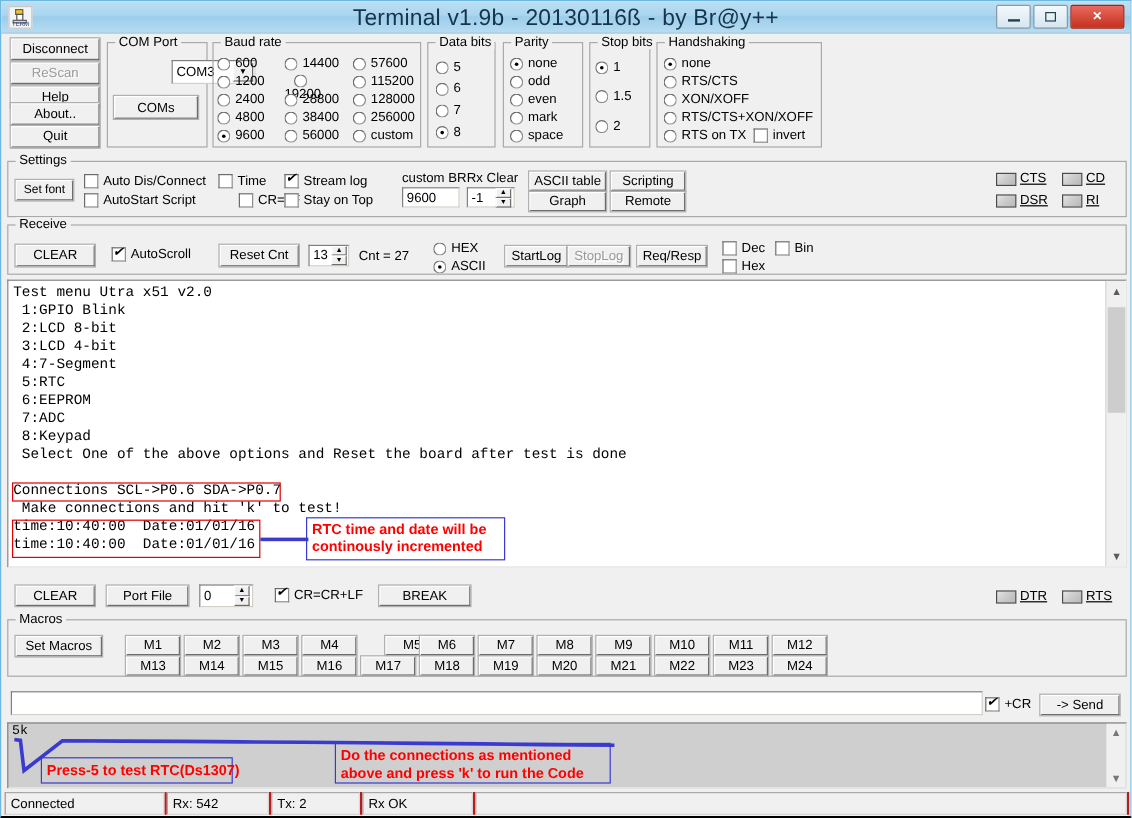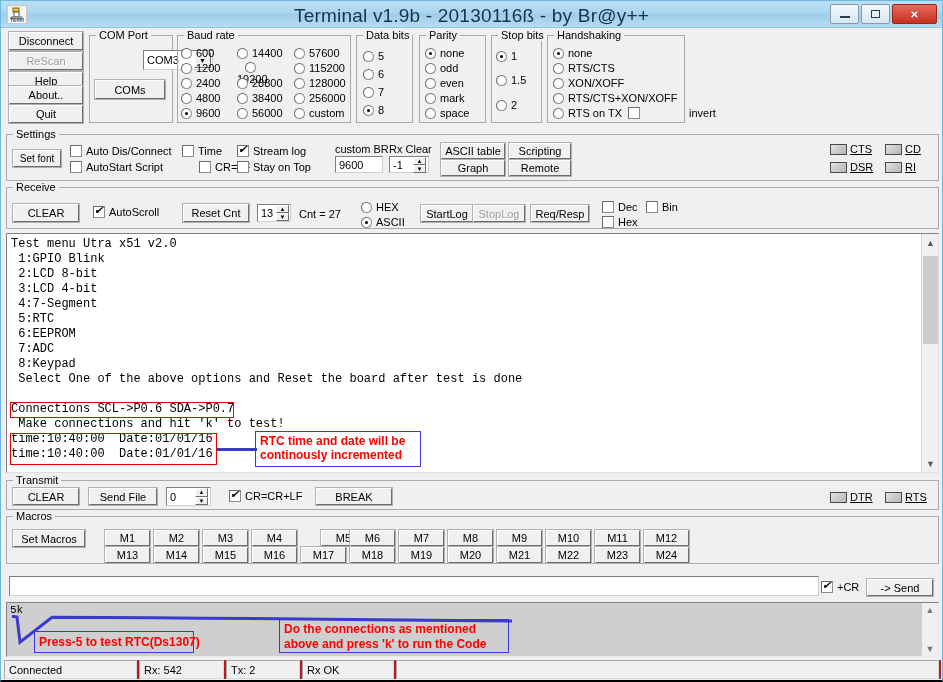--- a/index.html
+++ b/index.html
@@ -347,21 +347,21 @@
       <span>XON/XOFF</span>
     </div>
   <div class="rad" style="left:552px;top:91px;">
       <i></i>
       <span>RTS/CTS+XON/XOFF</span>
     </div>
   <div class="rad" style="left:552px;top:106px;">
       <i></i>
       <span>RTS on TX</span>
     </div>
-  <div class="chk" style="left:627px;top:106px;gap:45px;">
+  <div class="chk" style="left:627px;top:106px;">
       <i></i>
       <span>invert</span>
     </div>
 
   <div class="grp" style="left:5px;top:133px;width:933px;height:47px;">
     <span class="lg">Settings</span>
   </div>
   <div class="btn" style="left:12px;top:149px;width:48px;height:17px;font-size:10px;">Set font</div>
 
   <div class="chk" style="left:69px;top:144px;">
@@ -487,25 +487,22 @@
     <div class="anno" style="left:248px;top:197px;width:166px;height:36px;">RTC time and date will be
 continously incremented</div>
 
     <div class="sb">
       <div class="arw" style="top:0;">▲</div>
       <div class="thumb" style="top:22px;height:88px;"></div>
       <div class="arw" style="bottom:0;">▼</div>
     </div>
   </div>
 
-  <div class="grp" style="left:5px;top:479px;width:933px;height:30px;">
-    <span class="lg">Transmit</span>
-  </div>
   <div class="btn" style="left:12px;top:487px;width:66px;height:17px;">CLEAR</div>
-  <div class="btn" style="left:88px;top:487px;width:68px;height:17px;">Send File</div>
+  <div class="btn" style="left:88px;top:487px;width:68px;height:17px;">Port File</div>
   <div class="field" style="left:165px;top:486px;width:45px;height:19px;">0</div>
   <div class="spin" style="left:194px;top:487px;height:17px;">
     <div>▲</div>
     <div>▼</div>
   </div>
   <div class="chk on" style="left:228px;top:489px;">
       <i></i>
       <span>CR=CR+LF</span>
     </div>
   <div class="btn" style="left:315px;top:487px;width:76px;height:17px;">BREAK</div>

